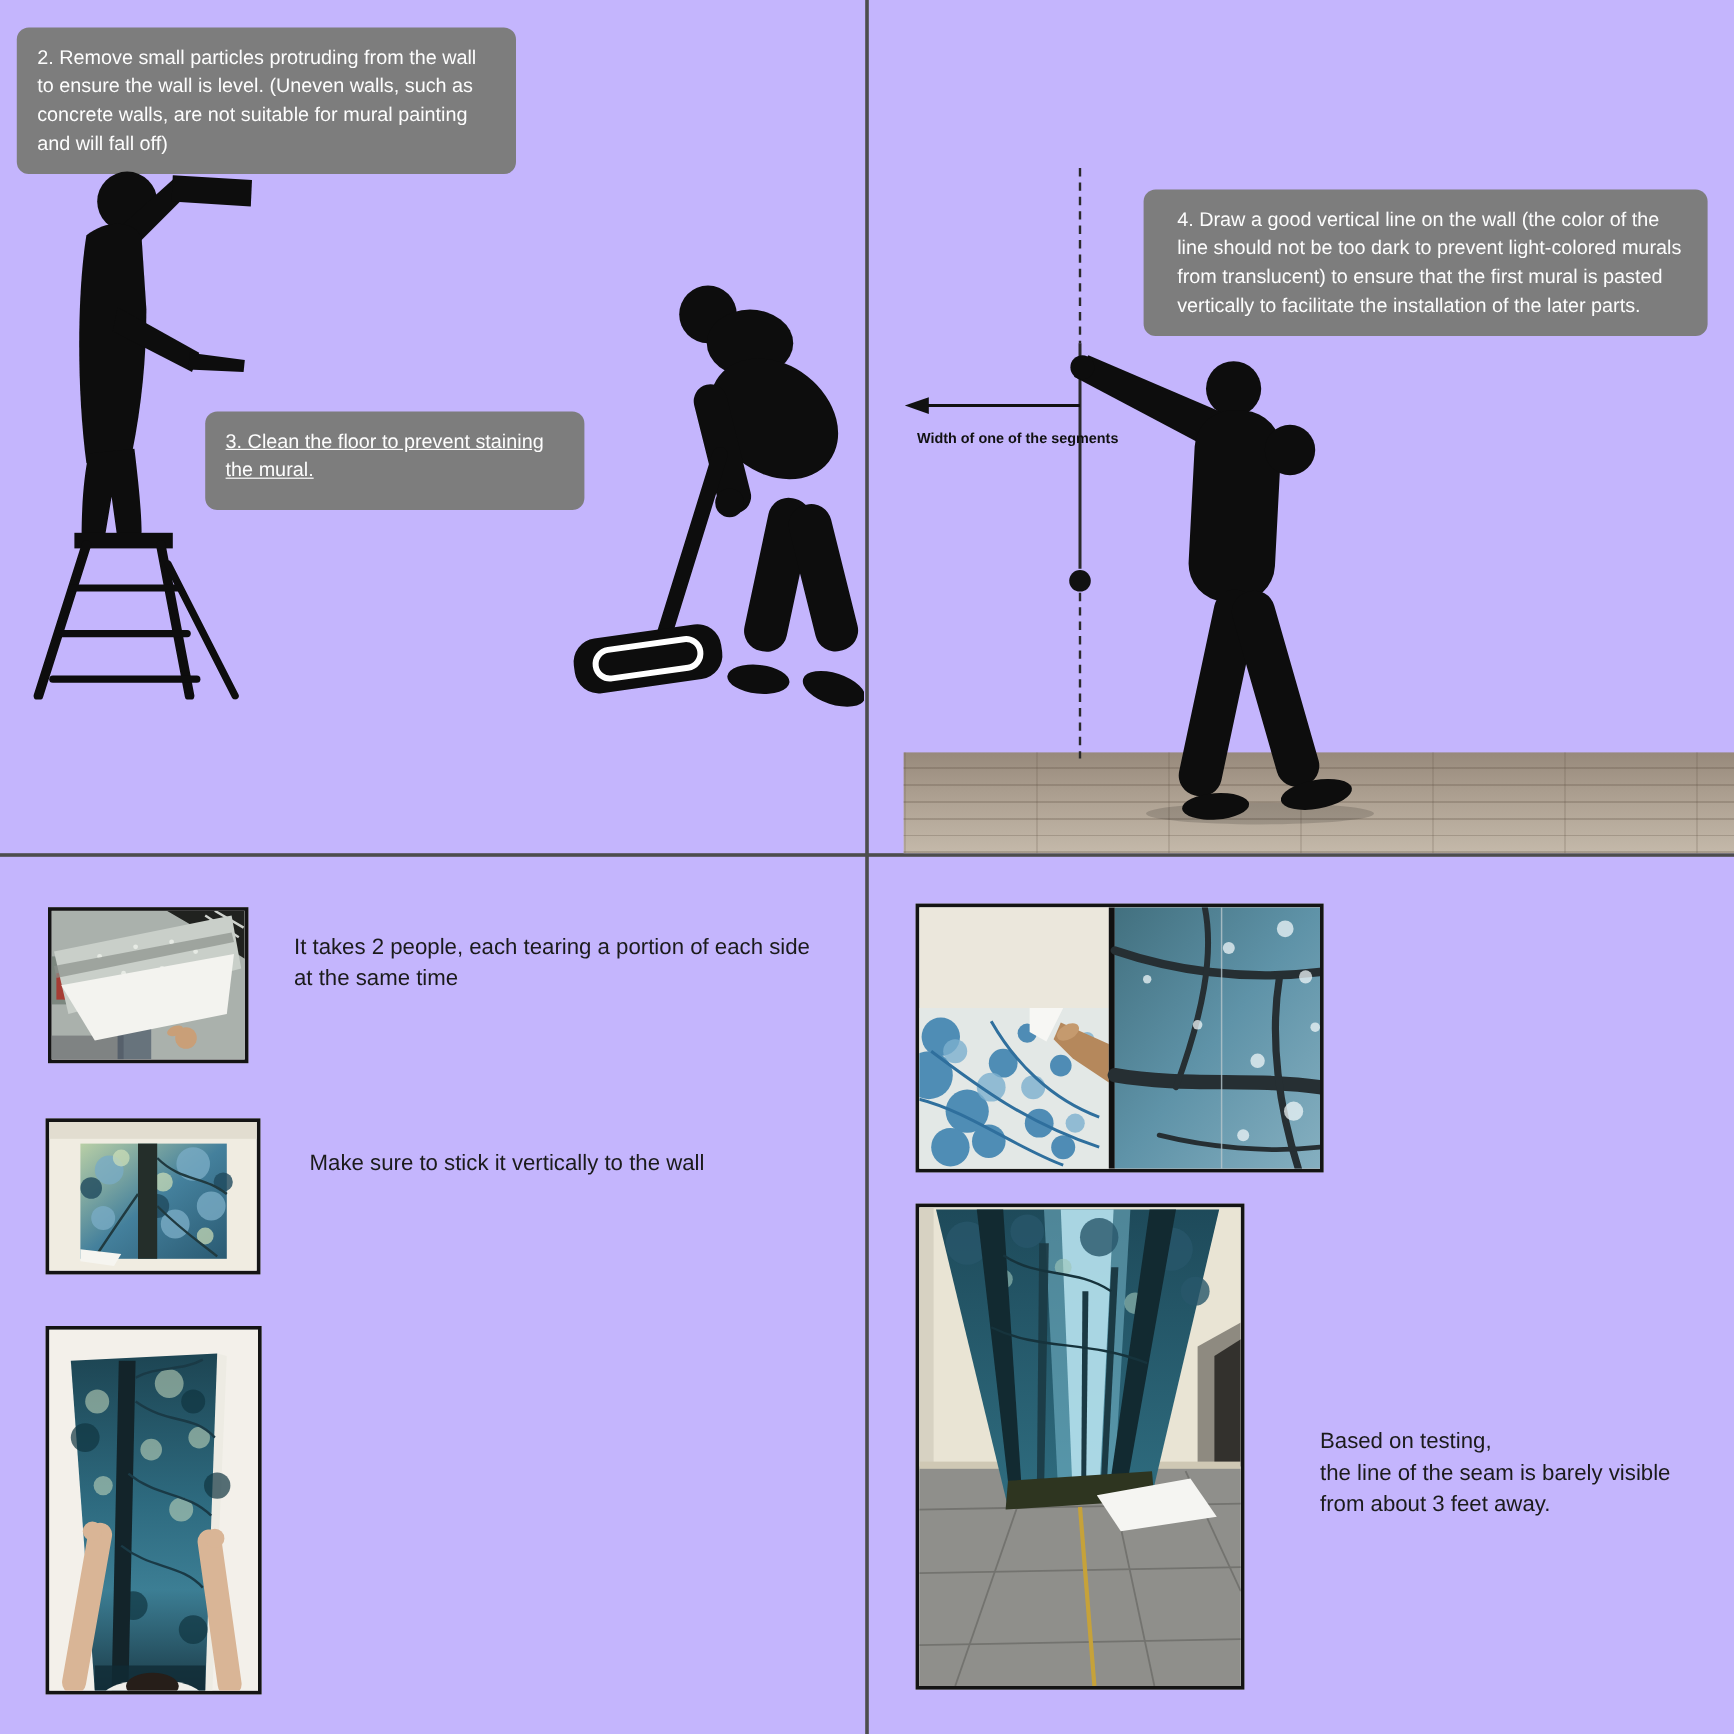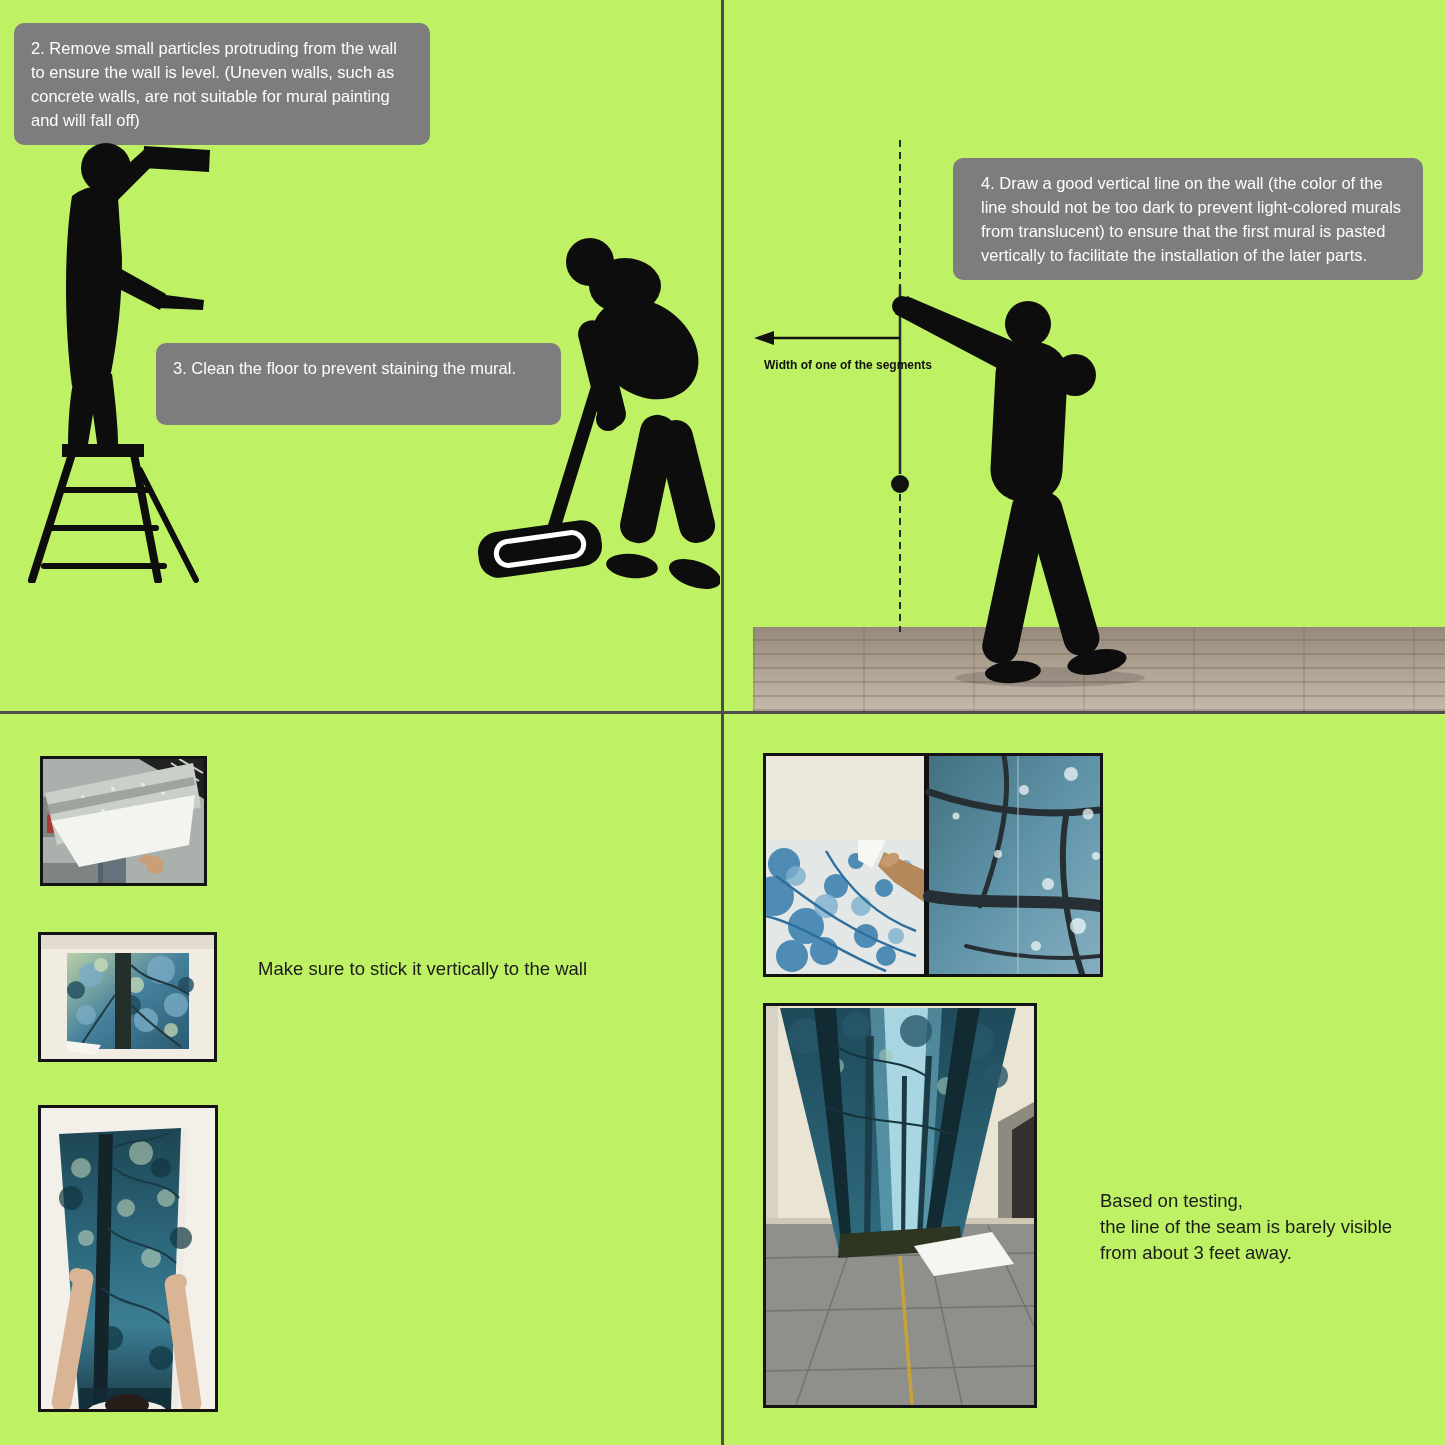--- a/index.html
+++ b/index.html
@@ -1,18 +1,18 @@
 <!DOCTYPE html>
 <html><head>
 <meta charset="utf-8">
 <style>
   html,body{margin:0;padding:0;background:#e9e9e9;}
   #canvas{
     position:relative;width:1445px;height:1445px;overflow:hidden;
-    background:#bef264;
+    background:#c4b5fd;
     font-family:"Liberation Sans",sans-serif;
     color:#1b1b1b;
   }
   .abs{position:absolute;}
   .gbox{
     position:absolute;
     background:#7d7d7d;
     border-radius:10px;
     color:#fdfdfd;
     font-size:16.5px;
@@ -55,21 +55,21 @@
 
 <div id="canvas">
 
   <div class="divider-v"></div>
   <div class="divider-h"></div>
 
   <div class="gbox" style="left:14px;top:23px;width:416px;min-height:108px;">
     <span class="gtxt">2. Remove small particles protruding from the wall to ensure the wall is level. (Uneven walls, such as concrete walls, are not suitable for mural painting and will fall off)</span>
   </div>
 
-  <div class="gbox" style="left:156px;top:343px;width:405px;min-height:82px;">
+  <div class="gbox" style="left:171px;top:343px;width:316px;min-height:82px;text-decoration:underline;">
     <span class="gtxt">3. Clean the floor to prevent staining the mural.</span>
   </div>
 
   <svg class="abs" style="left:6px;top:138px;" width="210" height="445" viewBox="0 0 210 445">
     <g fill="#0d0d0d">
       <circle cx="100" cy="30" r="25"></circle>
       <polygon points="82,62 140,10 152,22 96,78"></polygon>
       <polygon points="138,8 204,12 203,34 137,30"></polygon>
       <path d="M66,58 C84,44 106,46 112,60 L116,120 C116,160 112,200 104,240 L66,248 C58,188 58,108 66,58 Z"></path>
       <polygon points="92,118 160,156 154,172 88,138"></polygon>
@@ -157,20 +157,22 @@
       <circle cx="100" cy="26" r="2" fill="#e6eae4"></circle>
         <circle cx="120" cy="34" r="2" fill="#e6eae4"></circle>
       <circle cx="60" cy="52" r="2" fill="#e6eae4"></circle>
         <circle cx="92" cy="48" r="2" fill="#e6eae4"></circle>
       <polygon points="2,46 150,18 152,26 4,56" fill="#8b928c" opacity="0.7"></polygon>
       <polygon points="8,62 152,36 146,86 36,108" fill="#f3f3ef"></polygon>
       <ellipse cx="103" cy="100" rx="7" ry="4" transform="rotate(-20 103 100)" fill="#c99f78"></ellipse>
       <circle cx="112" cy="106" r="9" fill="#c99f78"></circle>
     </svg>
   </div>
+  <div class="cap" style="left:245px;top:776px;width:475px;">It takes 2 people, each tearing a portion of each side
+at the same time</div>
 
   <div class="photo" style="left:38px;top:932px;width:179px;height:130px;">
     <svg viewBox="0 0 173 124" preserveAspectRatio="none">
       <defs>
         <linearGradient id="murV" x1="0" y1="0" x2="1" y2="1">
           <stop offset="0" stop-color="#b9cfa6"></stop>
             <stop offset="0.5" stop-color="#44809c"></stop>
             <stop offset="1" stop-color="#2a5a72"></stop>
         </linearGradient>
       </defs>

